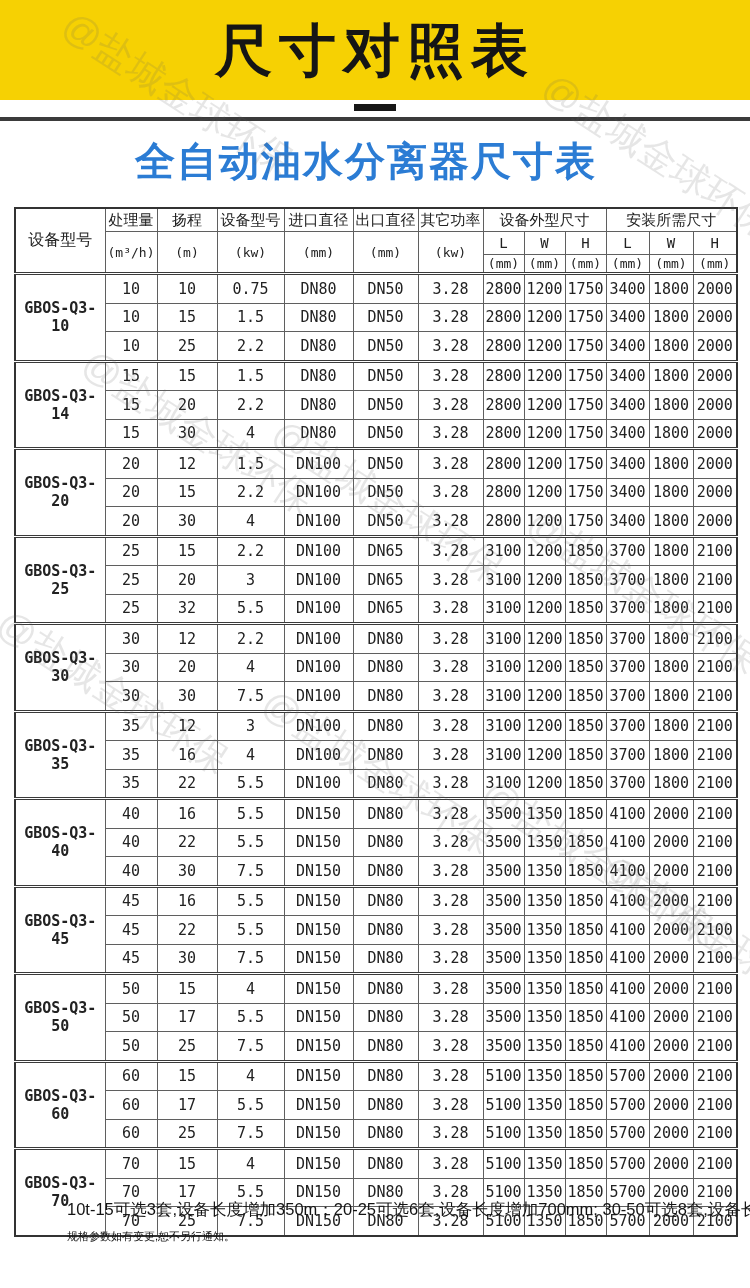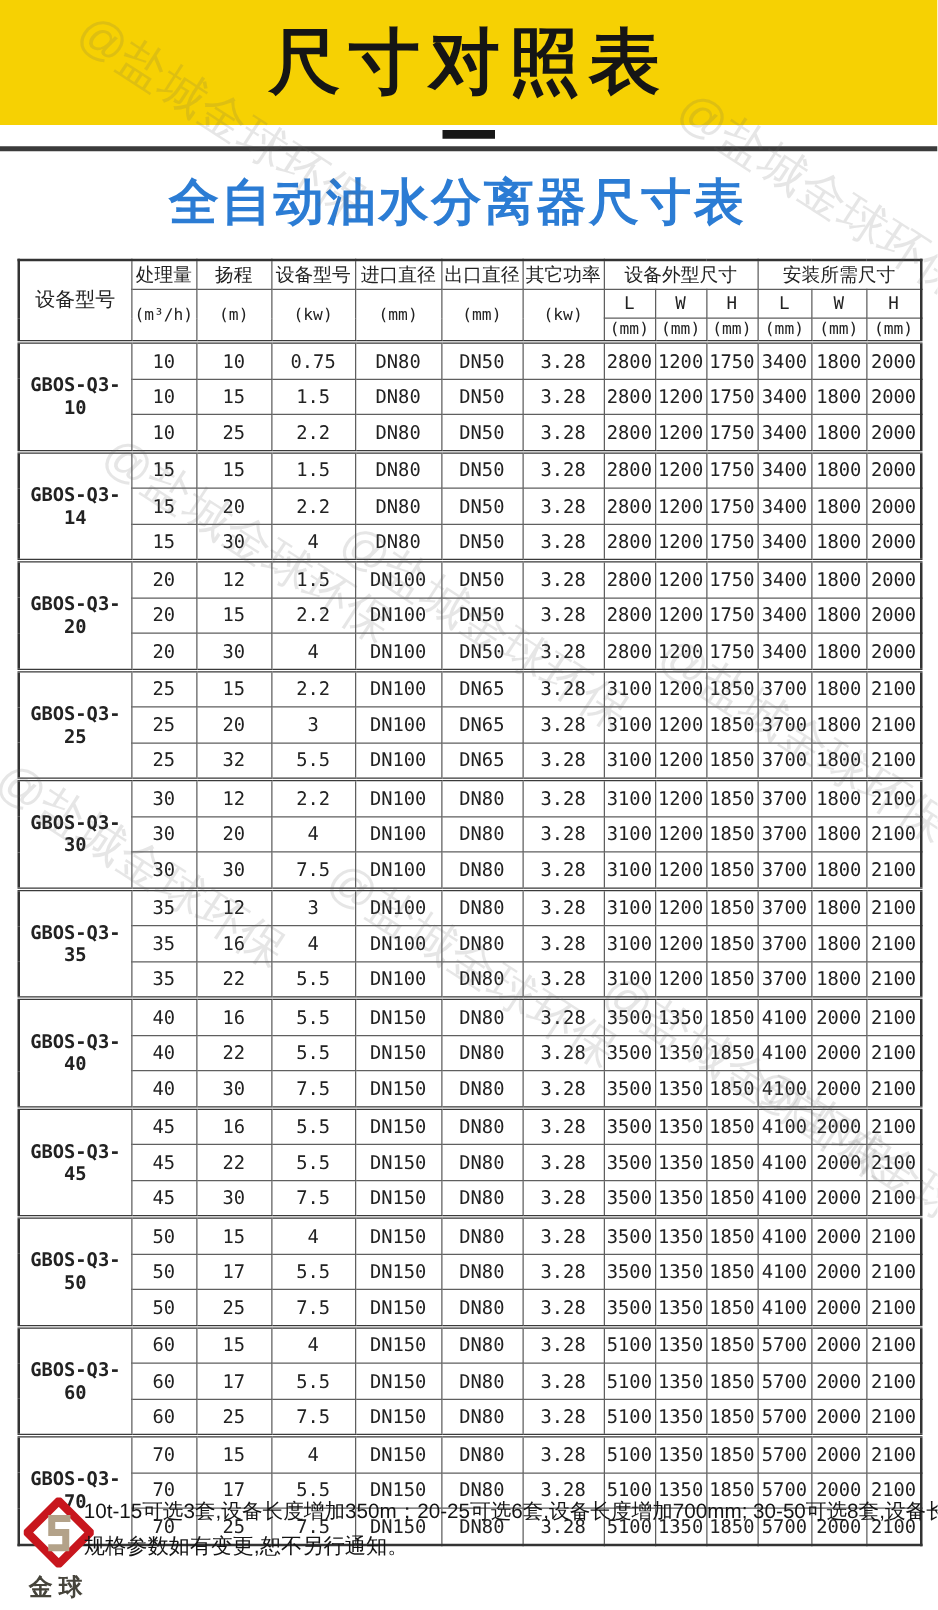--- a/index.html
+++ b/index.html
@@ -71,21 +71,21 @@
     transform:rotate(33deg);transform-origin:left top;
     font-family:"Liberation Sans", sans-serif;
   }
   
   .footer-logo{position:absolute;left:16px;top:1198px;width:62px;text-align:center;}
   .logo-text{font-size:19px;font-weight:bold;color:#46443b;letter-spacing:5px;margin-top:-2px;}
   .notes{position:absolute;left:67px;top:1196px;width:682px;color:#141414;}
   .notes div{line-height:27px;}
   .note-l1{font-size:17px;}
   .note-l2{font-size:16.5px;white-space:nowrap;}
-  .note-l3{font-size:17px;}
+  .note-l3{font-size:11px;}
 </style>
 </head>
 <body>
 
 <div class="page">
 
   <div class="banner">
     <div class="banner-title">尺寸对照表</div>
   </div>
   <div class="dash"></div>
@@ -616,27 +616,20 @@
             <td class="num">1350</td>
             <td class="num">1850</td>
             <td class="num">5700</td>
             <td class="num">2000</td>
             <td class="num">2100</td>
           </tr>
         </tbody>
     </table>
   </div>
 
-  <div class="footer-logo">
-    <svg width="56" height="56" viewBox="0 0 60 60">
-      <polygon points="30,3 57,30 30,57 3,30" fill="#ffffff" stroke="#C8161D" stroke-width="7"></polygon>
-      <path d="M40 18 H24 V30 H36 V43 H21" fill="none" stroke="#B3A289" stroke-width="6"></path>
-    </svg>
-    <div class="logo-text">金球</div>
-  </div>
 
   <div class="notes">
     <div class="note-l2">10t-15可选3套,设备长度增加350m；20-25可选6套,设备长度增加700mm; 30-50可选8套,设备长度增加700mm</div>
     <div class="note-l3">规格参数如有变更,恕不另行通知。</div>
   </div>
 
   <div class="wm-layer">
       <div class="wm" style="left: 80px; top: 0px;">@盐城金球环保</div>
       <div class="wm" style="left: 560px; top: 62px;">@盐城金球环保</div>
       <div class="wm" style="left: 100px; top: 338px;">@盐城金球环保</div>

